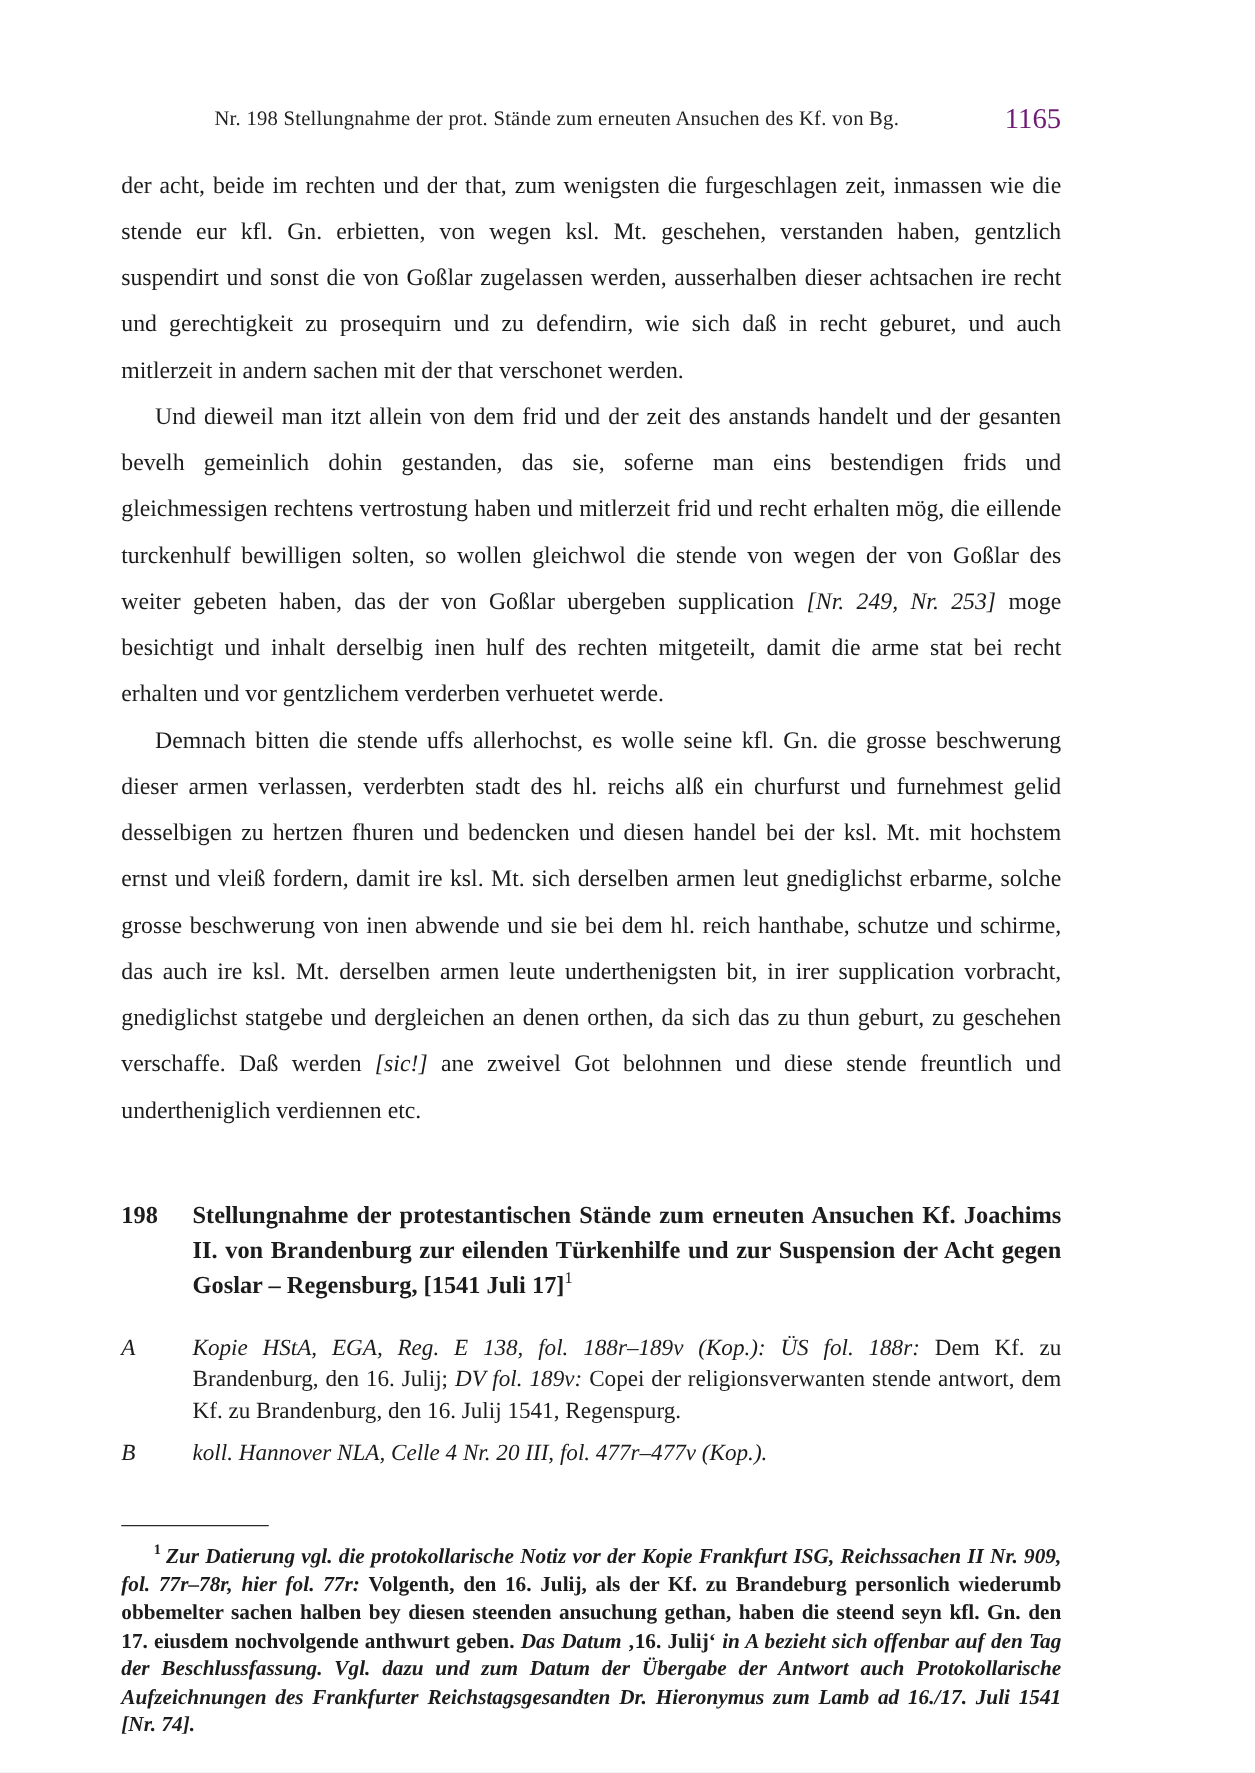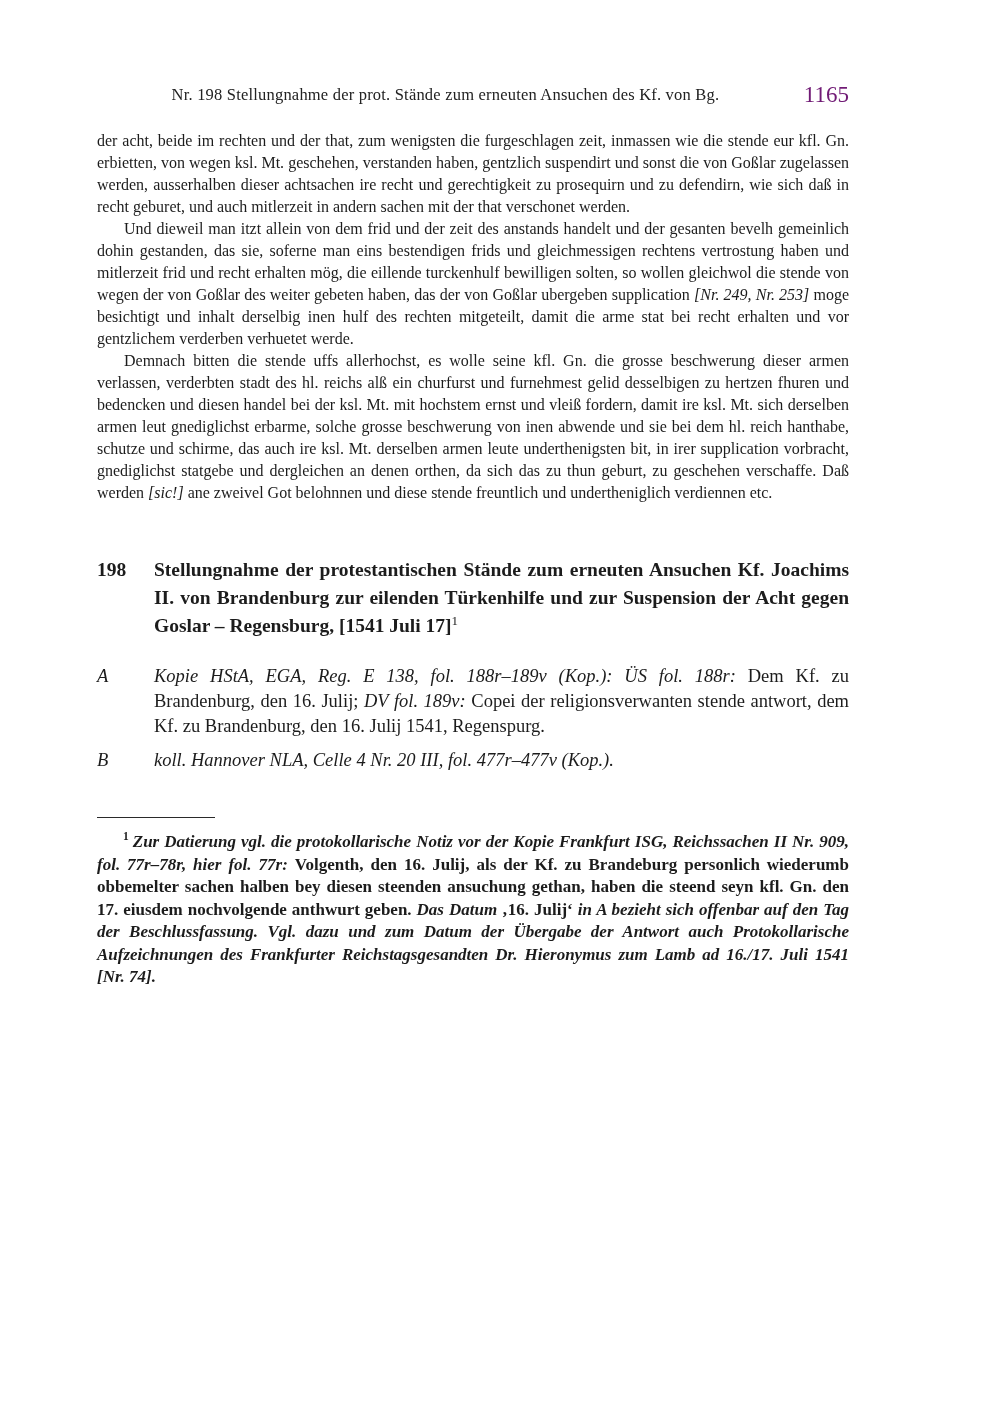--- a/index.html
+++ b/index.html
@@ -39,22 +39,22 @@
     white-space: nowrap;
   }
   .rh-page {
     font-size: 23px;
     margin-left: 10px;
     color: #701a75;
   }
   
   .body-text {
     margin-top: 22px;
-    font-size: 16px;
-    line-height: 22px;
+    font-size: 19px;
+    line-height: 37px;
     text-align: justify;
   }
   .para { margin: 0; }
   .para.indent { text-indent: 27px; }
   .it { font-style: italic; }
   
   .entry-heading {
     display: flex;
     margin-top: 52px;
     font-weight: 700;

